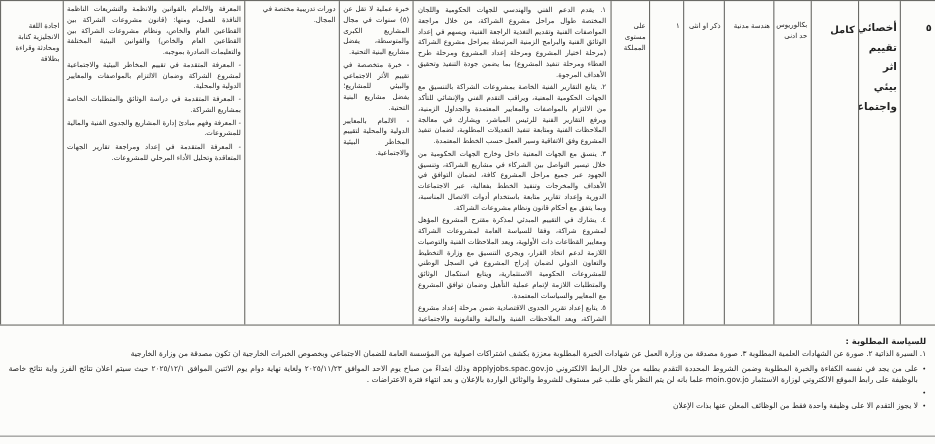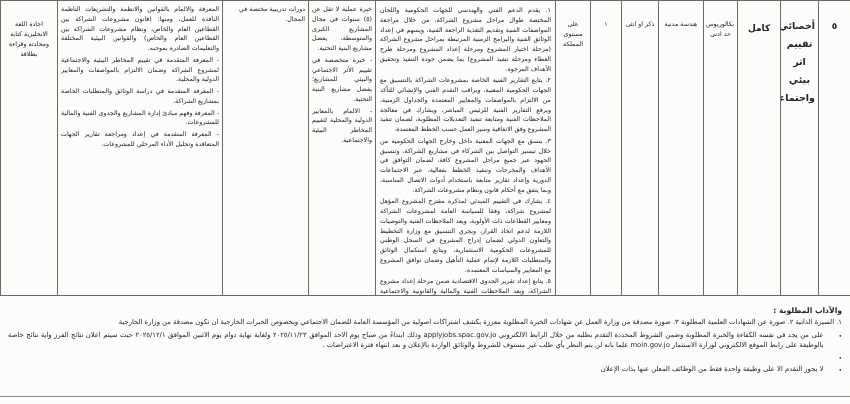--- a/index.html
+++ b/index.html
@@ -8,41 +8,41 @@
   .sheet{
     position:relative; width:850px; height:404px; margin:0 auto;
     background:#fcfcfa; color:#232323; direction:rtl; overflow:hidden;
   }
   
   .jobtable{
     display:flex; flex-direction:row; width:850px; height:296px;
     border-top:1px solid #6a6a66; border-bottom:1px solid #6a6a66;
   }
   .col{ border-left:1px solid #6a6a66; height:100%; overflow:hidden; padding:3px 3px; }
-  .col.center{ text-align:center; }
+  .col.center{ text-align:right; }
   .w-serial{ width:32px; } .w-title{ width:38px; } .w-time{ width:43px; }
   .w-qual{ width:34px; }  .w-spec{ width:45px; }  .w-gender{ width:37px; }
   .w-count{ width:31px; } .w-loc{ width:35px; }   .w-duties{ width:180px; }
   .w-exp{ width:67px; }   .w-train{ width:86px; } .w-know{ width:165px; }
   .w-lang{ width:57px; }
   .cell-big{ font-size:9.5px; font-weight:bold; padding-top:16px; line-height:1.9; }
   .cell-mid{ font-size:9px;  font-weight:bold; padding-top:22px; }
   .cell-sm { font-size:6.3px; padding-top:18px; line-height:1.6; }
   .cell-serial{ font-size:9px; font-weight:bold; padding-top:20px; }
   .longtxt{ font-size:6.3px; line-height:1.55; text-align:justify; text-align-last:right; }
   .longtxt p{ margin-bottom:2px; }
   .w-duties.longtxt{ padding:4px 4px; }
   .w-train .only{ text-align:right; }
   
   .below{ padding:4px 8px 0 8px; }
   .sec-head{ font-size:7.6px; font-weight:bold; margin-top:3px; }
   .sec-line{ font-size:6.8px; line-height:1.5; margin-top:2px; }
   .docs{ margin-top:6px; }
   .notes{ list-style:none; margin-top:4px; }
-  .notes li{ display:flex; gap:15px; font-size:6.8px; line-height:1.45; margin-top:2px; }
+  .notes li{ display:flex; gap:4px; font-size:6.8px; line-height:1.45; margin-top:2px; }
   .notes .blt{ flex:0 0 auto; font-size:6px; padding-top:1px; }
   .note-text{ text-align:justify; }
   .bottom-rule{ position:absolute; left:0; right:0; bottom:7px; border-top:1px solid #8b8b88; }
 </style>
 </head>
 <body>
 
 <div class="sheet">
 
   <div class="jobtable">
@@ -96,21 +96,21 @@
       <span>اجادة اللغة الانجليزية كتابة ومحادثة وقراءة بطلاقة</span>
     </div>
   </div>
 
   <div class="below">
 
     <div>
     </div>
 
     <div class="docs">
-      <div class="sec-head">والآداب المطلوبة :</div>
+      <div class="sec-head">للسياسة المطلوبة :</div>
       <div class="sec-line">١. السيرة الذاتية   ٢. صورة عن الشهادات العلمية المطلوبة   ٣. صورة مصدقة من وزارة العمل عن شهادات الخبرة المطلوبة معززة بكشف اشتراكات اصولية من المؤسسة العامة للضمان الاجتماعي وبخصوص الخبرات الخارجية ان تكون مصدقة من وزارة الخارجية</div>
     </div>
 
     <ul class="notes">
       <li>
         <span class="blt">•</span>
         <span class="note-text">على من يجد في نفسه الكفاءة والخبرة المطلوبة وضمن الشروط المحددة التقدم بطلبه من خلال الرابط الالكتروني applyjobs.spac.gov.jo وذلك ابتداءً من صباح يوم الاحد الموافق ٢٠٢٥/١١/٢٣ ولغاية نهاية دوام يوم الاثنين الموافق ٢٠٢٥/١٢/١ حيث سيتم اعلان نتائج الفرز واية نتائج خاصة بالوظيفة على رابط الموقع الالكتروني لوزارة الاستثمار moin.gov.jo علما بانه لن يتم النظر بأي طلب غير مستوف للشروط والوثائق الواردة بالإعلان و بعد انتهاء فترة الاعتراضات .</span>
       </li>
       <li>
         <span class="blt">•</span>

